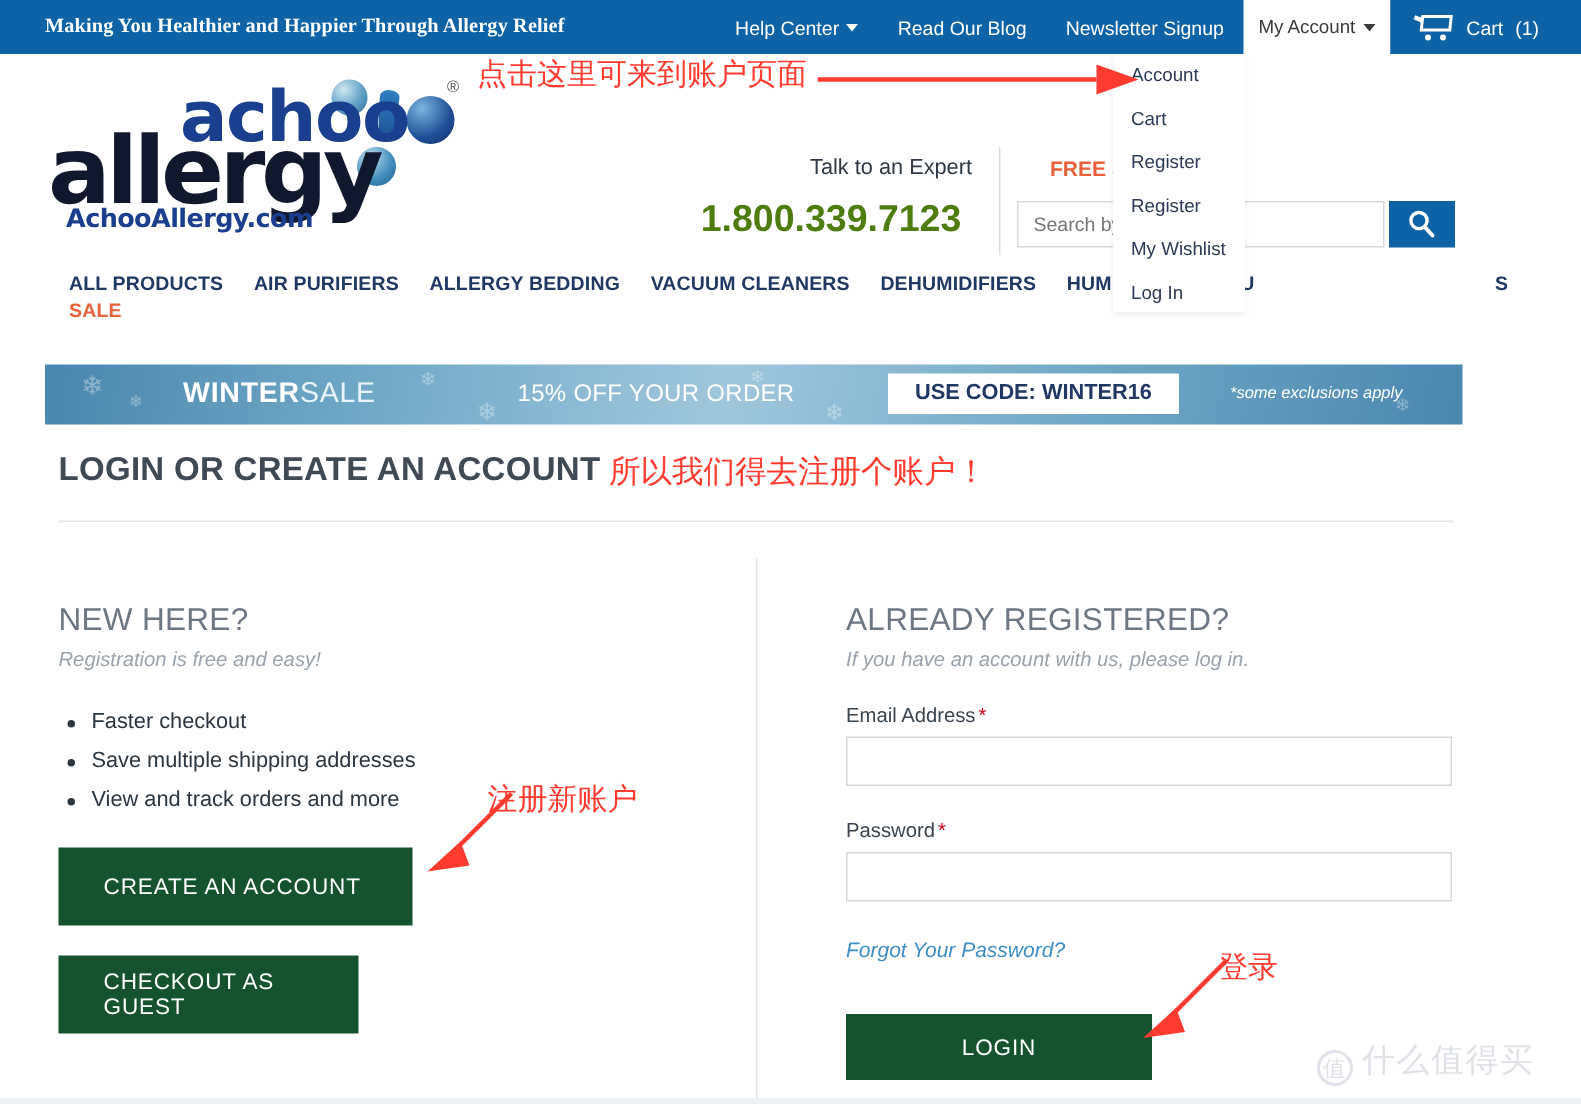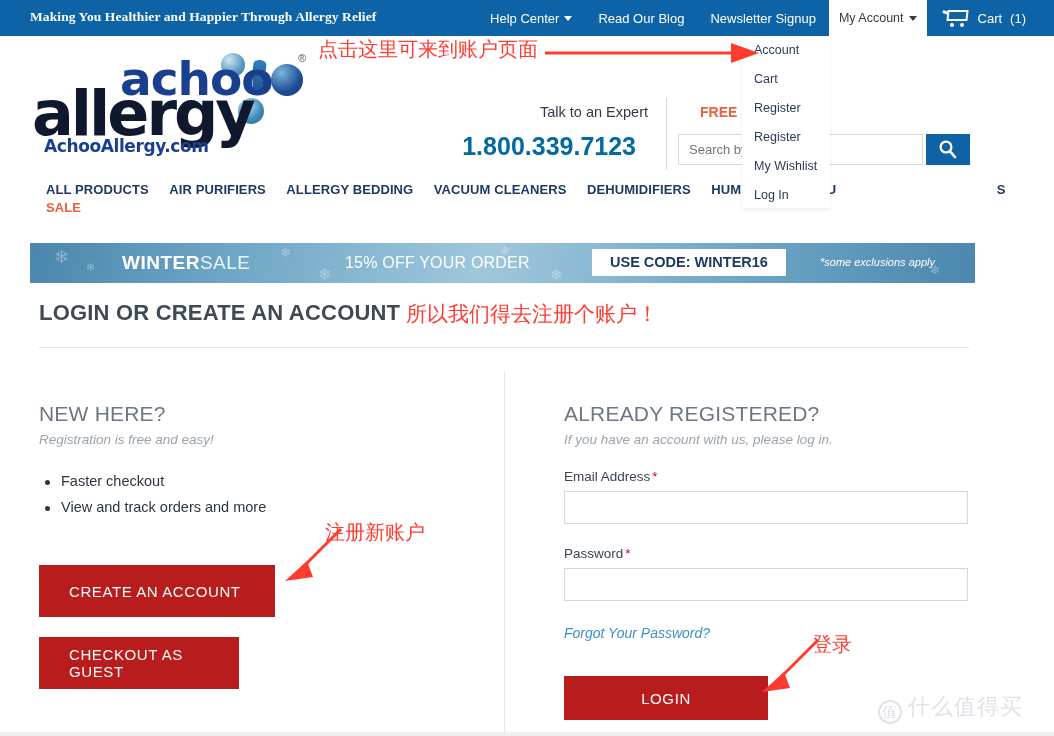--- a/index.html
+++ b/index.html
@@ -92,22 +92,22 @@
   .logo .b1 { left: 193px; top: 3px; width: 24px; height: 24px; background: radial-gradient(circle at 34% 28%,#cfe6f2,#5f9fc4 55%,#2f6f9e); }
   .logo .b2 { left: 243px; top: 14px; width: 32px; height: 32px; background: radial-gradient(circle at 32% 26%,#7bb5e0,#1f4f96 60%,#14306b); }
   .logo .b3 { left: 210px; top: 48px; width: 26px; height: 26px; background: radial-gradient(circle at 34% 28%,#bfe0f0,#3f8cbb 58%,#1f5f90); }
   .logo .reg { position: absolute; left: 270px; top: 2px; font-size: 11px; color:#555; }
 
   .talk {
     position: absolute; left: 498px; top: 68px; width: 150px;
     text-align: right; font-size: 14.5px; color: #2f3a46; white-space: nowrap;
   }
   .phone {
-    position: absolute; left: 408px; top: 96px; width: 228px;
-    text-align: right; font-size: 25px; font-weight: bold; color: #0369a1; white-space: nowrap;
+    position: absolute; left: 440px; top: 96px; width: 228px;
+    text-align: center; font-size: 25px; font-weight: bold; color: #4d7c0f; white-space: nowrap;
   }
   .vsep { position: absolute; left: 666px; top: 62px; width: 1px; height: 72px; background: #d9dde2; }
   .freeship {
     position: absolute; left: 700px; top: 68px; width: 330px;
     font-size: 14px; font-weight: bold; color: #e8613a; white-space: nowrap;
   }
   .searchwrap { position: absolute; left: 678px; top: 98px; width: 300px; height: 31px; }
   .searchbox {
     position: absolute; left: 0; top: 0; width: 245px; height: 31px;
     border: 1px solid #d9d9d9; background: #fff;
@@ -176,21 +176,21 @@
   .bullets { margin-top: 26px; list-style: none; }
   .bullets li {
     position: relative; padding-left: 22px; font-size: 14.5px; color: #2b3640;
     margin-bottom: 10px;
   }
   .bullets li:before {
     content: ""; position: absolute; left: 6px; top: 7px;
     width: 5px; height: 5px; border-radius: 50%; background: #2b3640;
   }
   .btn {
-    display: block; background: #b91c1c; color: #fff; border: none;
+    display: block; background: #14532d; color: #fff; border: none;
     font-family: "Liberation Sans", sans-serif; font-size: 15px; letter-spacing: .6px;
     text-align: left; cursor: pointer;
   }
   .btn-create { position: absolute; left: 39px; top: 565px; width: 236px; height: 52px; padding-left: 30px; }
   .btn-guest  { position: absolute; left: 39px; top: 637px; width: 200px; height: 52px; padding-left: 30px; }
 
   .rightcol { position: absolute; left: 564px; top: 402px; width: 420px; }
   .flabel { font-size: 13.5px; color: #3a4550; margin-top: 22px; margin-bottom: 7px; }
   .flabel .req { color: #d0021b; margin-left: 2px; }
   .finput {
@@ -338,20 +338,21 @@
   <div class="ptitle">LOGIN OR CREATE AN ACCOUNT</div>
   <div class="titlerule"></div>
 
   <div class="col-div"></div>
 
   <div class="leftcol">
     <div class="colhead">NEW HERE?</div>
     <div class="colsub">Registration is free and easy!</div>
     <ul class="bullets">
       <li>Faster checkout</li>
+      <li>Save multiple shipping addresses</li>
       <li>View and track orders and more</li>
     </ul>
   </div>
   <button class="btn btn-create">CREATE AN ACCOUNT</button>
   <button class="btn btn-guest">CHECKOUT AS GUEST</button>
 
   <div class="rightcol">
     <div class="colhead">ALREADY REGISTERED?</div>
     <div class="colsub">If you have an account with us, please log in.</div>
 

